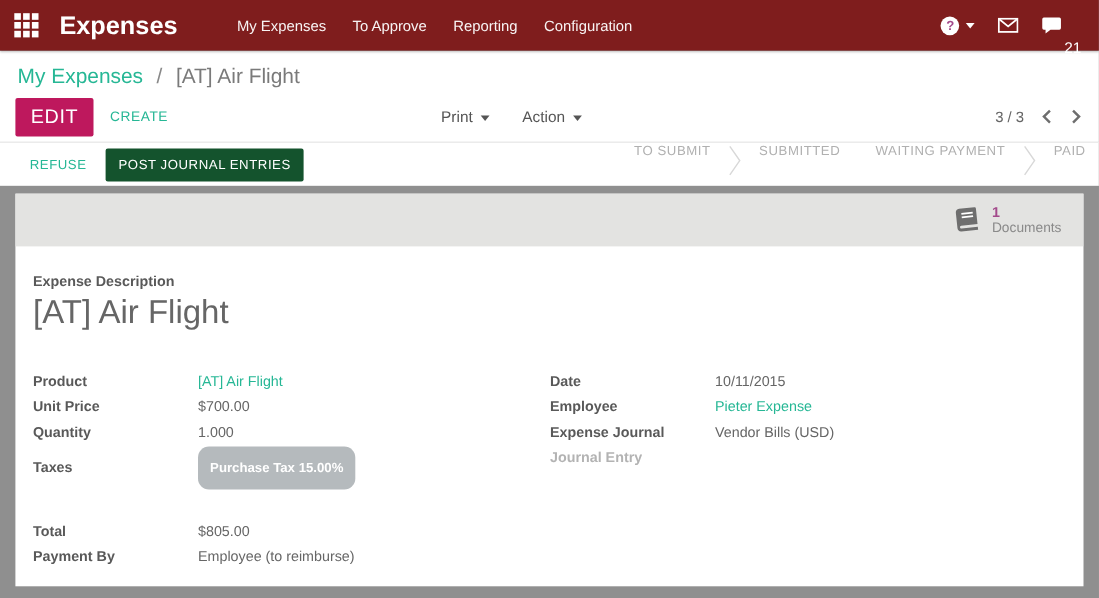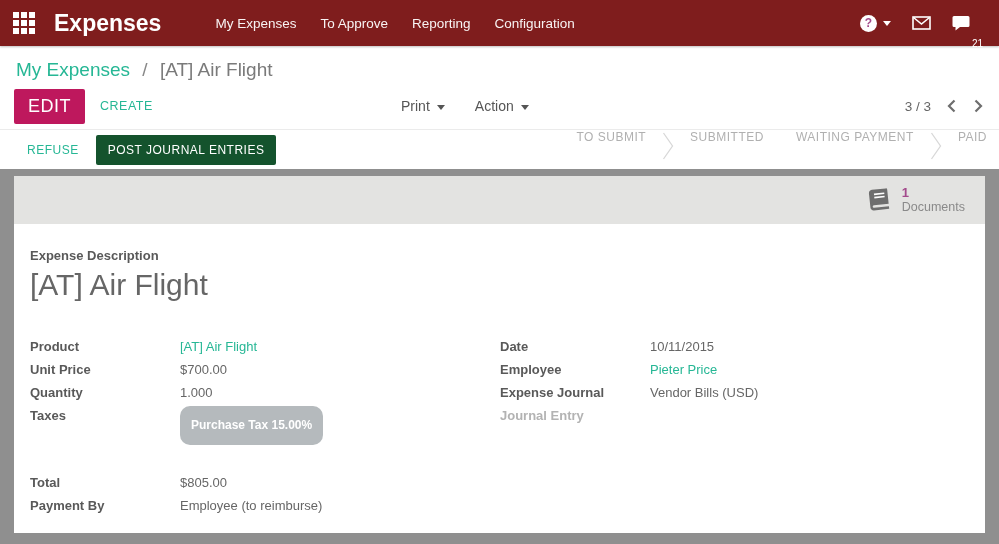--- a/index.html
+++ b/index.html
@@ -31,21 +31,21 @@
   .nav-right { margin-left:auto; margin-right:16px; display:flex; align-items:center; gap:21px; }
   .help-wrap { display:flex; align-items:center; gap:6px; cursor:pointer; }
   .help-circle {
     width:17px; height:17px; border-radius:50%; background:#fff;
     color:#a34a8b; font-size:12px; font-weight:bold;
     display:flex; align-items:center; justify-content:center;
   }
   .caret-down { width:0; height:0; border-left:4px solid transparent; border-right:4px solid transparent; border-top:5px solid #fff; }
   .mail-icon, .chat-wrap { cursor:pointer; display:flex; align-items:center; }
   .chat-wrap { gap:2px; }
-  .chat-count { color:#fff; font-size:10px;margin-top:40px; }
+  .chat-count { color:#fff; font-size:14px;margin-top:40px; }
 
   
   .control-panel { background:#fff; padding:10px 14px 9px 14px; flex:0 0 auto; }
   .breadcrumb { font-size:19px; margin:3px 0 11px 2px; }
   .bc-link { color:#26b795; cursor:pointer; text-decoration:none; }
   .bc-sep { color:#888; margin:0 7px; }
   .bc-current { color:#7a7a7a; }
   .cp-row { position:relative; display:flex; align-items:center; height:28px; }
   .btn-edit {
     background:#be185d; color:#fff; border:none; border-radius:2px;
@@ -102,21 +102,21 @@
   .doc-text { display:flex; flex-direction:column; line-height:14px; }
   .doc-count { color:#a34a8b; font-size:13px; font-weight:bold; }
   .doc-label { color:#8a8a8a; font-size:12.5px; }
 
   .sheet-body { padding:24px 16px 16px 16px; }
   .desc-label { font-size:13px; font-weight:bold; color:#595959; }
   .sheet-title { font-size:30px; font-weight:normal; color:#666; margin-top:5px; }
   .fields { display:flex; margin-top:33px; }
   .fcol { width:470px; }
   .fcol.right { flex:1; }
-  .frow { display:flex; align-items:flex-start; line-height:23px; font-size:13px; }
+  .frow { display:flex; align-items:center; line-height:23px; font-size:13px; }
   .flabel { width:150px; flex:0 0 150px; font-weight:bold; color:#595959; }
   .flabel.muted { color:#b3b3b3; }
   .fvalue { color:#666; }
   .fvalue.link { color:#26b795; cursor:pointer; }
   .badge {
     background:#b5babd; color:#fff; font-weight:bold; font-size:12px;
     border-radius:10px; padding:12px 11px; display:inline-block; line-height:15px; margin-top:2px;
   }
   .totals { margin-top:26px; }
 </style>
@@ -258,21 +258,21 @@
           </div>
         </div>
 
         <div class="fcol right">
           <div class="frow">
             <span class="flabel">Date</span>
             <span class="fvalue">10/11/2015</span>
           </div>
           <div class="frow">
             <span class="flabel">Employee</span>
-            <span class="fvalue link">Pieter Price</span>
+            <span class="fvalue link">Pieter Expense</span>
           </div>
           <div class="frow">
             <span class="flabel">Expense Journal</span>
             <span class="fvalue">Vendor Bills (USD)</span>
           </div>
           <div class="frow">
             <span class="flabel muted">Journal Entry</span>
             <span class="fvalue"></span>
           </div>
         </div>

